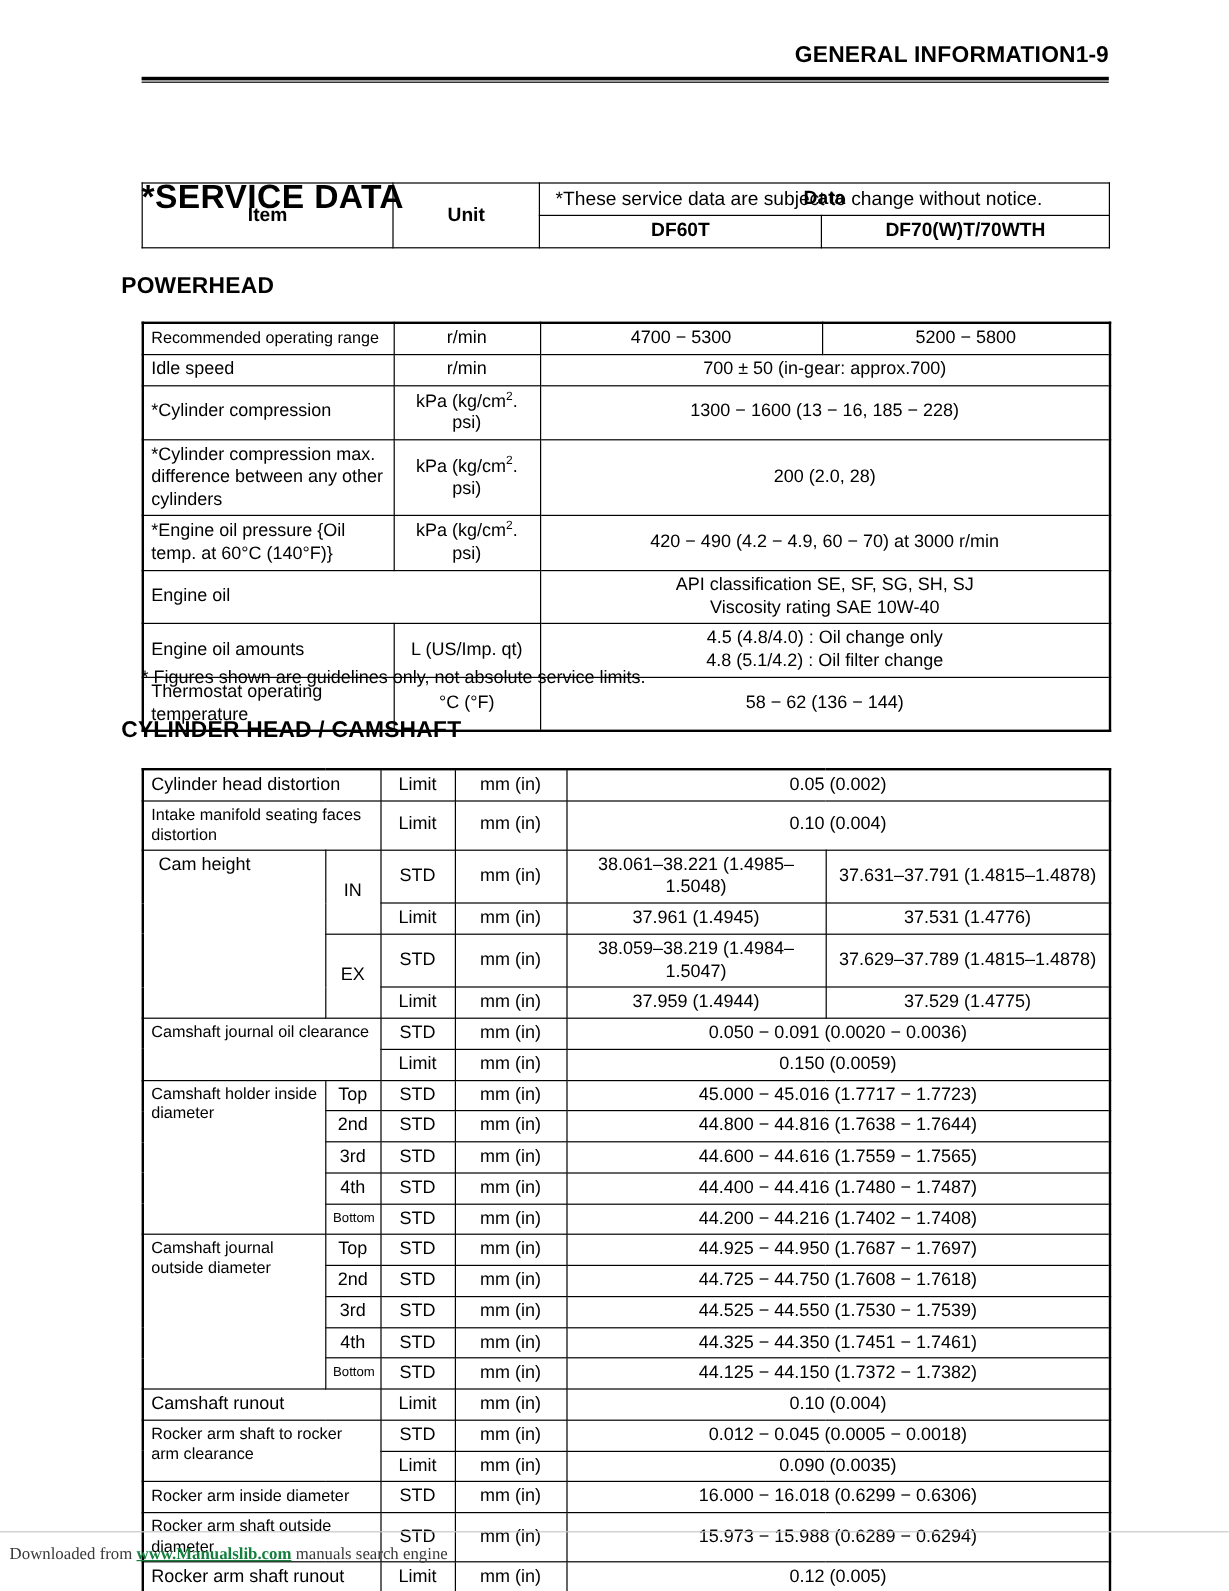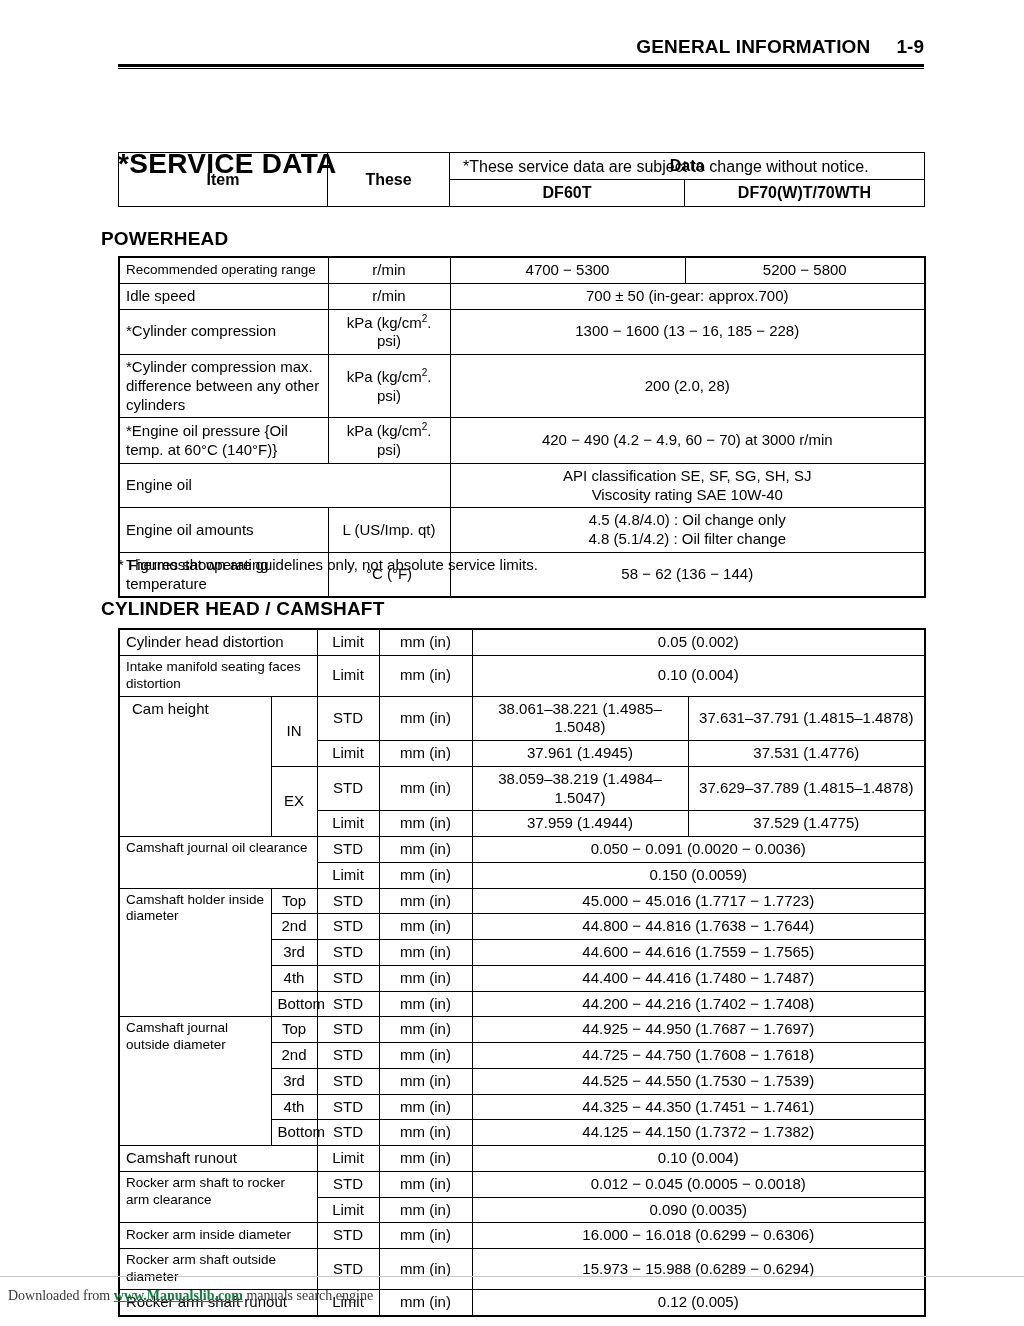--- a/index.html
+++ b/index.html
@@ -18,21 +18,21 @@
   
   .page-header {
     position: absolute;
     left: 118px; top: 36px; width: 806px;
     text-align: right;
   }
   .page-header .hdr-title {
     font-size: 19px; font-weight: bold; letter-spacing: .2px;
   }
   .page-header .hdr-page {
-    font-size: 19px; font-weight: bold; margin-left: 26px;
+    font-size: 19px; font-weight: bold; 
   }
   .header-rule {
     position: absolute;
     left: 118px; top: 64px; width: 806px; height: 5px;
     border-top: 3px solid #000;
     border-bottom: 1px solid #000;
   }
   .title-row {
     position: absolute; left: 118px; top: 108px; width: 806px;
     height: 36px;
@@ -46,20 +46,21 @@
     position: absolute; left: 345px; top: 10px;
     font-size: 16px;
   }
 
   
   table.spec {
     border-collapse: collapse;
     width: 806px;
     table-layout: fixed;
     font-size: 15px;
+    margin-top: 12px;
   }
   table.spec td, table.spec th {
     border: 1px solid #000;
     padding: 3px 6px;
     vertical-align: middle;
     font-weight: normal;
     line-height: 1.25;
   }
   table.spec.outer-thick {
     border: 2px solid #000;
@@ -85,21 +86,21 @@
   #chc-heading { top: 598px; }
 
   #powerhead-wrap { position: absolute; left: 118px; top: 256px; }
   #powerhead-note {
     position: absolute; left: 118px; top: 556px;
     font-size: 15px;
   }
   #cam-wrap { position: absolute; left: 118px; top: 628px; border-radius: 26px; }
 
   
-  .tiny { font-size: 15px; }
+  .tiny { font-size: 11px; }
   .small-item { font-size: 13.5px; }
 
   
   .footer {
     position: absolute; left: 0; top: 1288px; width: 1024px;
     font-family: "Liberation Serif", serif;
     font-size: 14px; color: #3a3a3a;
     padding-left: 8px;
   }
   .footer a, .footer .link {
@@ -128,21 +129,21 @@
   <table class="hdr-table">
     <colgroup>
       <col style="width:209px">
         <col style="width:122px">
         <col style="width:235px">
         <col style="width:240px">
     </colgroup>
     <tbody>
       <tr>
         <td rowspan="2" class="tall">Item</td>
-        <td rowspan="2" class="tall">These</td>
+        <td rowspan="2" class="tall">Unit</td>
         <td colspan="2">Data</td>
       </tr>
       <tr>
         <td>DF60T</td>
         <td>DF70(W)T/70WTH</td>
       </tr>
     </tbody>
   </table>
 </div>
 

